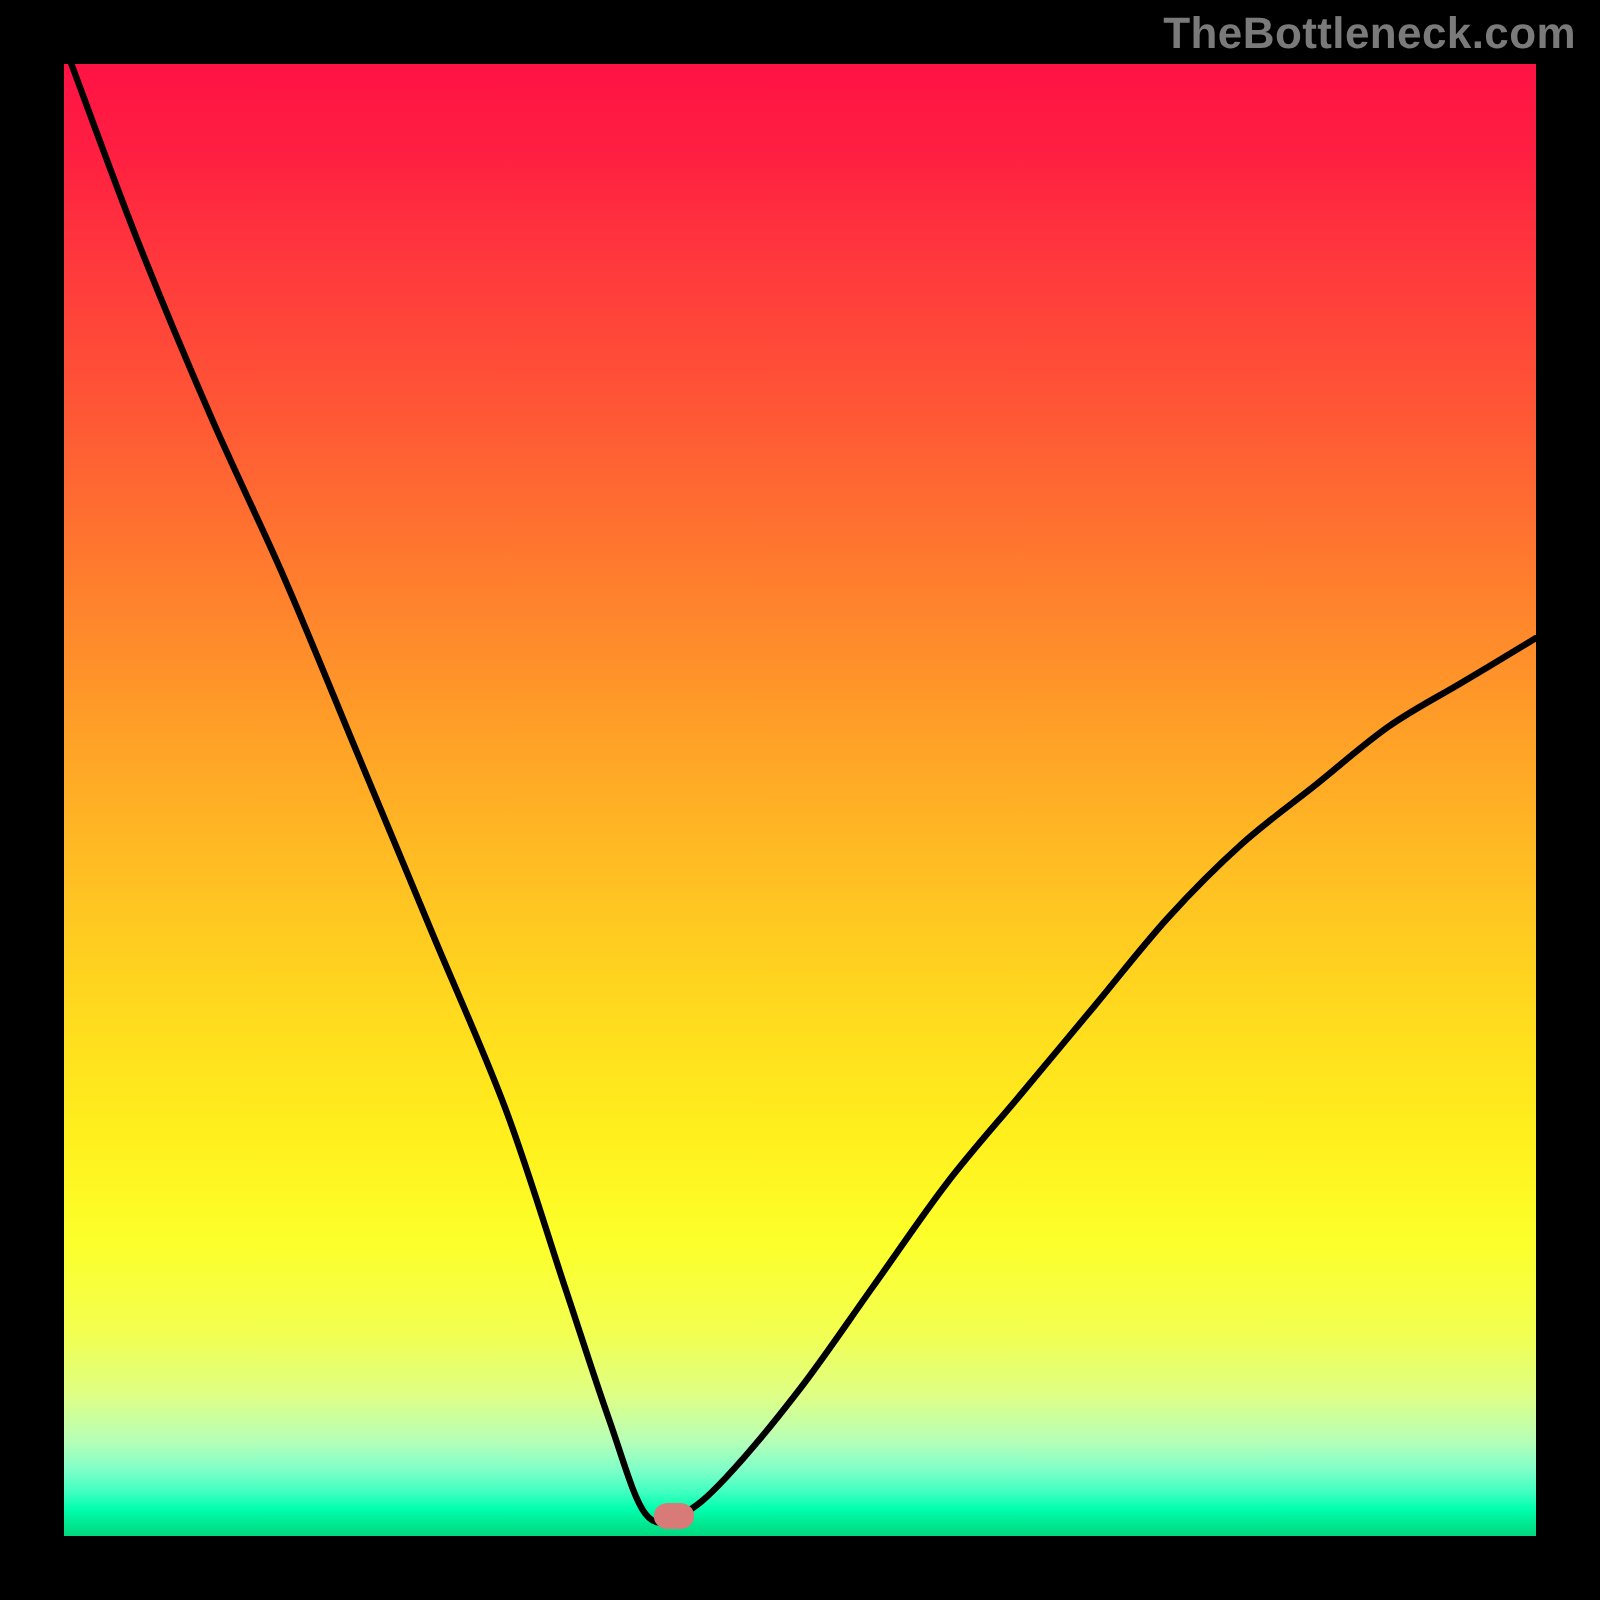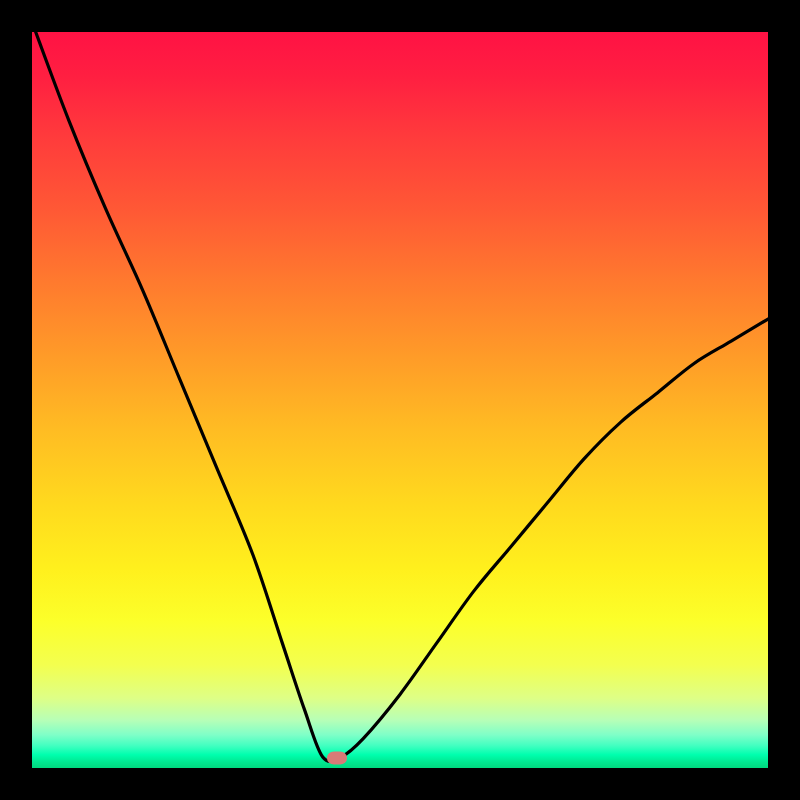--- a/index.html
+++ b/index.html
@@ -70,20 +70,21 @@
     right: 12px;
     color: #7a7a7a;
     font: bold 22px Arial, Helvetica, sans-serif;
     letter-spacing: 0.2px;
   }
 </style>
 </head>
 <body>
 
 <div class="frame">
+  <div class="watermark">TheBottleneck.com</div>
   <div class="plot">
     <div class="gradient"></div>
     <svg class="curve" viewBox="0 0 736 736" preserveAspectRatio="none">
       <path id="curve-path" fill="none" stroke="#000" stroke-width="3.2" stroke-linejoin="round" stroke-linecap="round" d="M 3.68 0.00 C 9.20 14.72, 25.15 58.88, 36.80 88.32 C 48.45 117.76, 61.33 148.43, 73.60 176.64 C 85.87 204.85, 98.13 229.39, 110.40 257.60 C 122.67 285.81, 134.93 316.48, 147.20 345.92 C 159.47 375.36, 171.73 404.80, 184.00 434.24 C 196.27 463.68, 209.76 493.12, 220.80 522.56 C 231.84 552.00, 241.65 585.12, 250.24 610.88 C 258.83 636.64, 265.57 658.11, 272.32 677.12 C 279.07 696.13, 284.59 716.99, 290.72 724.96 C 296.85 732.93, 302.37 728.03, 309.12 724.96 C 315.87 721.89, 321.39 716.99, 331.20 706.56 C 341.01 696.13, 355.73 678.35, 368.00 662.40 C 380.27 646.45, 392.53 628.05, 404.80 610.88 C 417.07 593.71, 429.33 575.31, 441.60 559.36 C 453.87 543.41, 466.13 529.92, 478.40 515.20 C 490.67 500.48, 502.93 485.76, 515.20 471.04 C 527.47 456.32, 539.73 440.37, 552.00 426.88 C 564.27 413.39, 576.53 401.12, 588.80 390.08 C 601.07 379.04, 613.33 370.45, 625.60 360.64 C 637.87 350.83, 650.13 339.79, 662.40 331.20 C 674.67 322.61, 686.93 316.48, 699.20 309.12 C 711.47 301.76, 729.87 290.72, 736.00 287.04"></path>
     </svg>
     <div class="marker" id="marker" style="left: 305.44px; top: 726.432px;"></div>
   </div>
 </div>
 
 </body></html>

